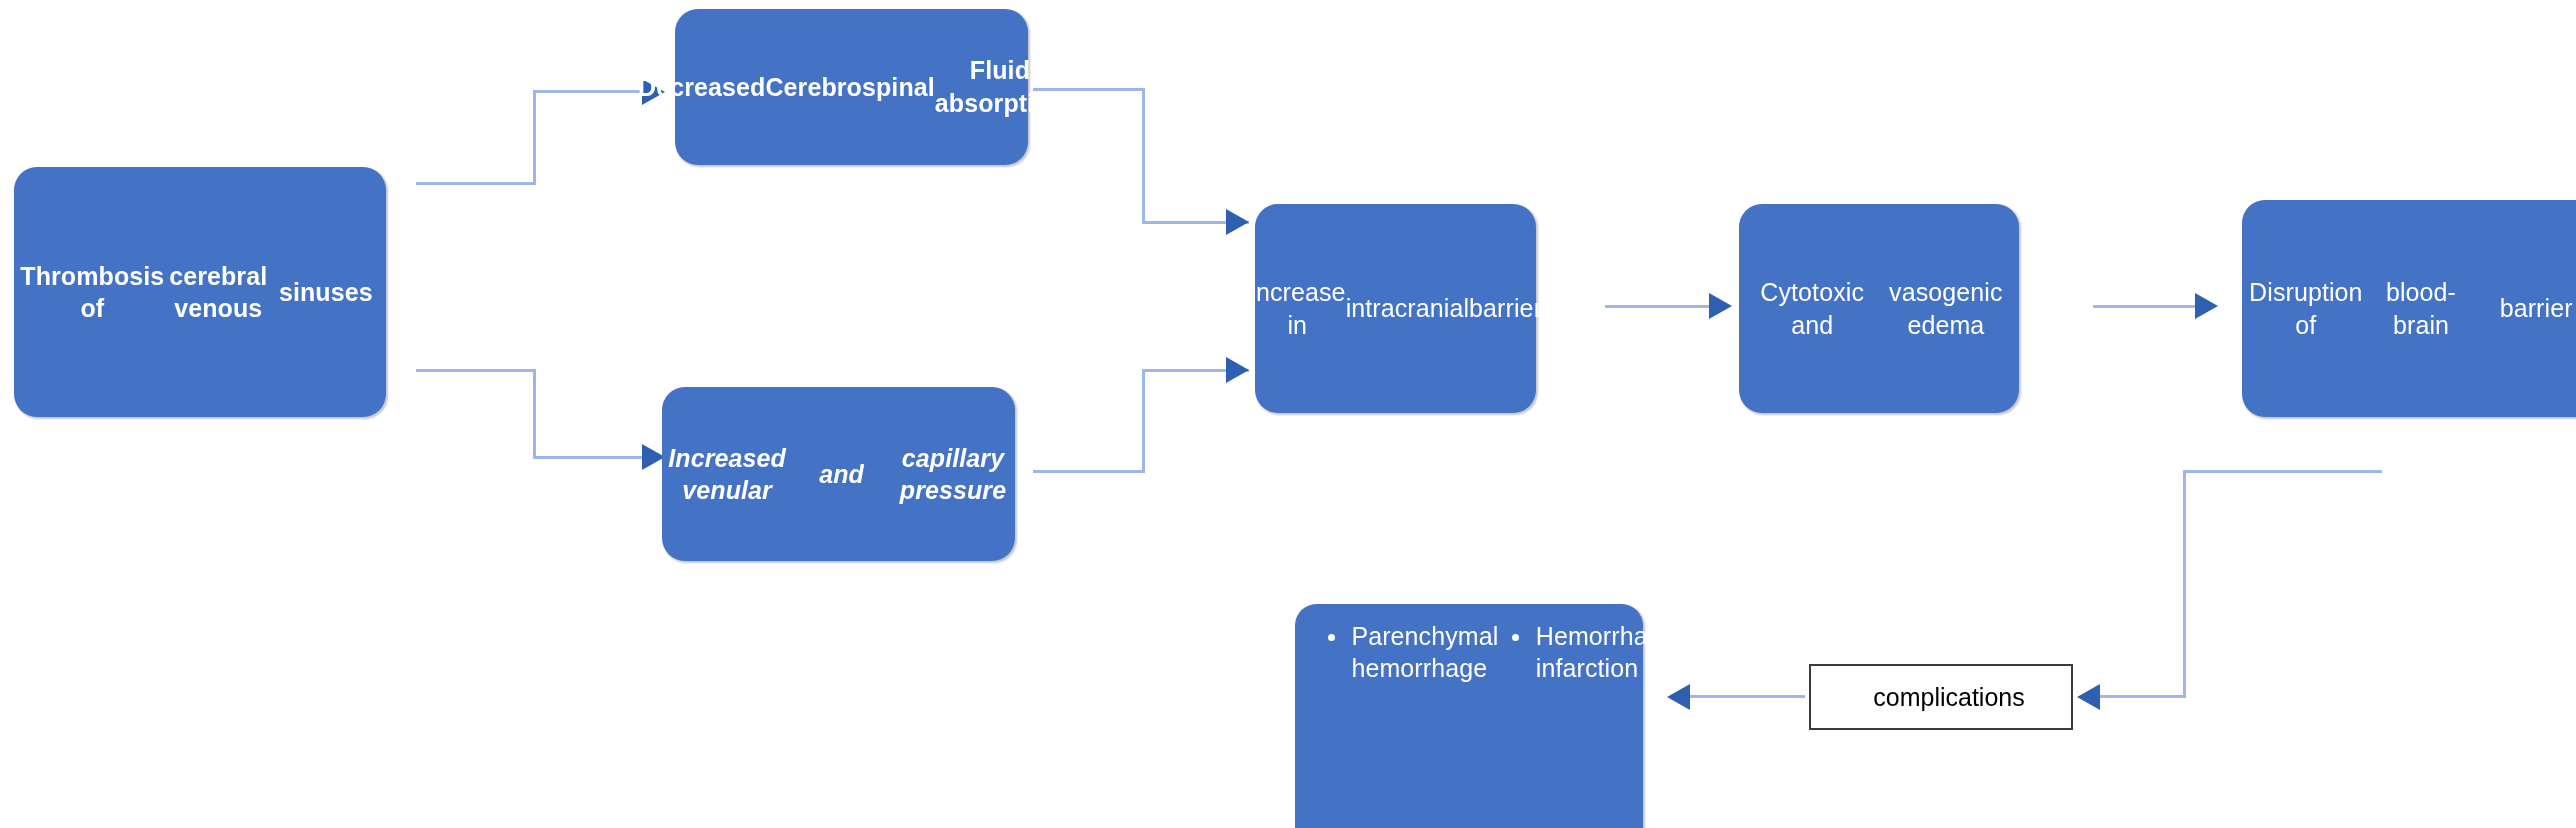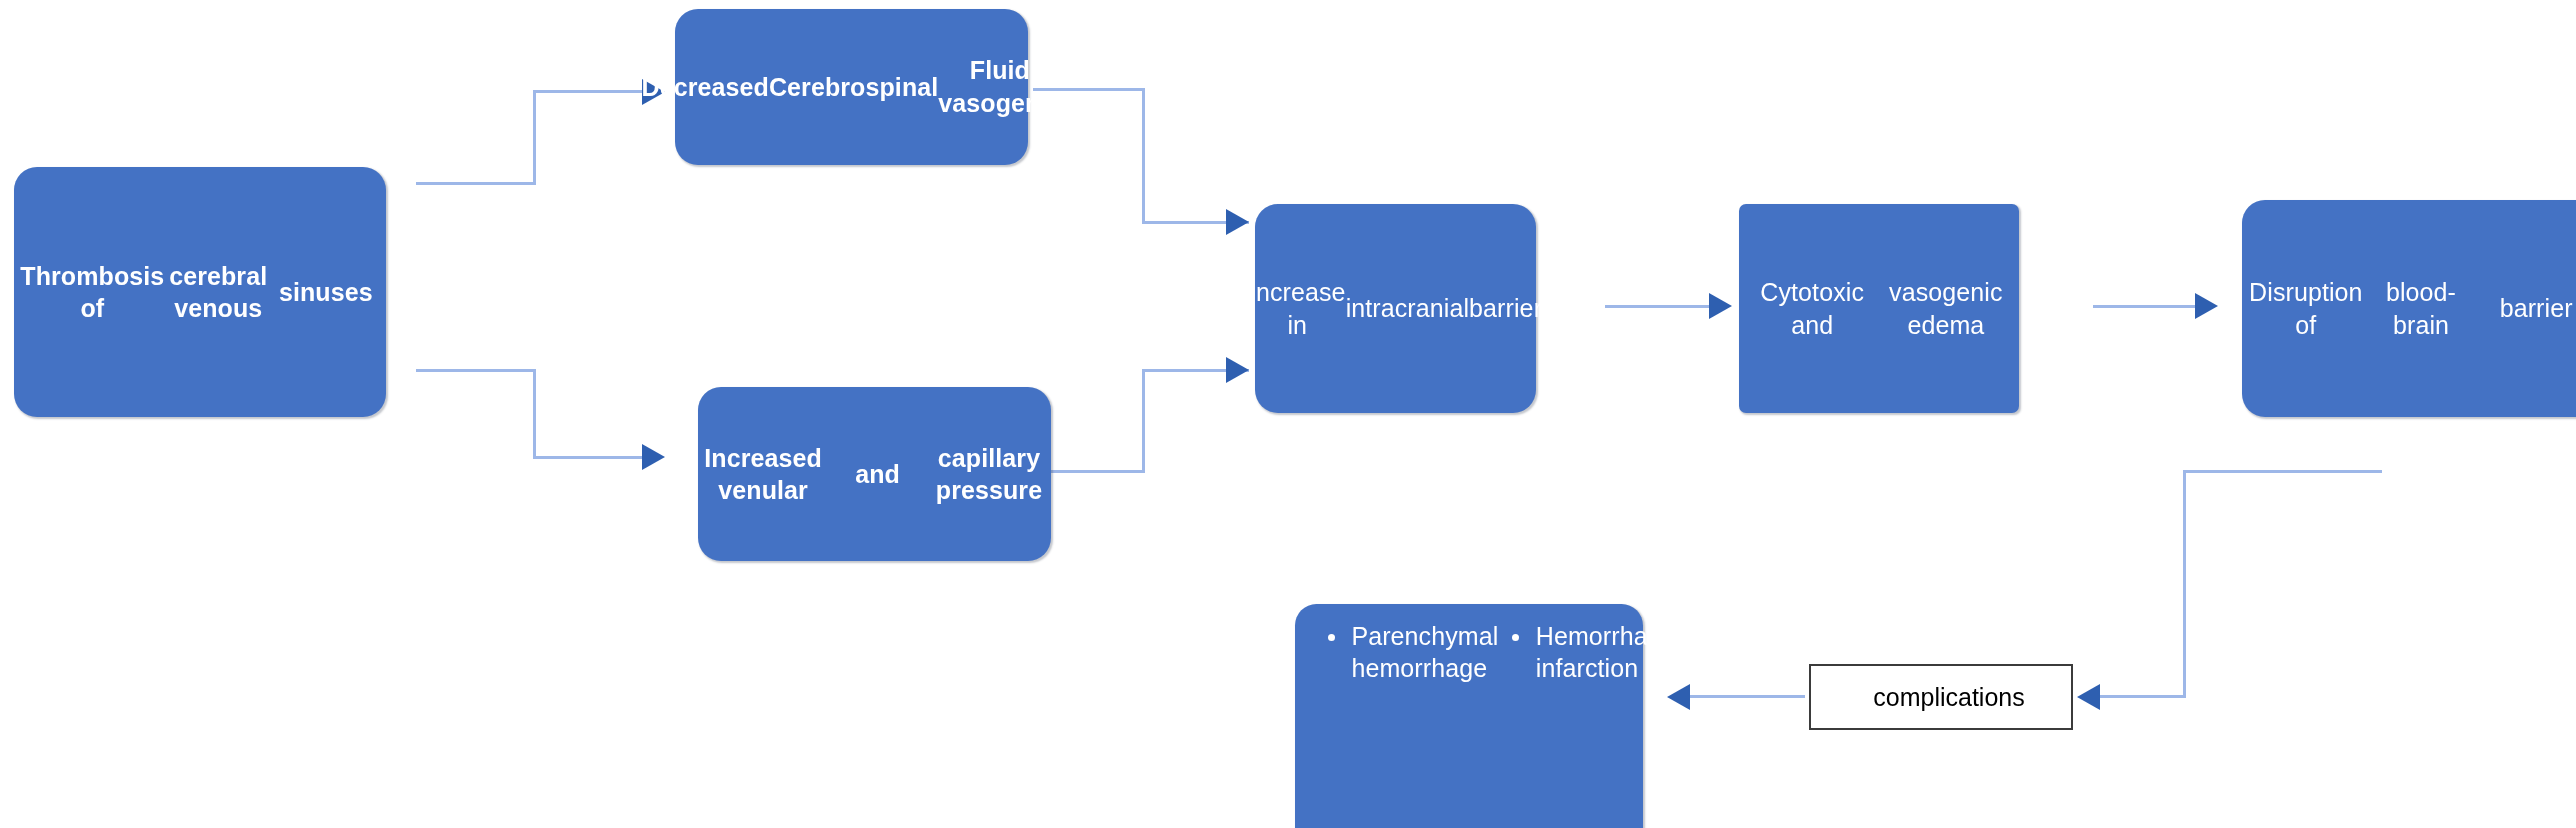--- a/index.html
+++ b/index.html
@@ -31,23 +31,23 @@
     line-height: 1.30;
     letter-spacing: 0.1px;
     box-shadow: 1.3px 1.9px 1.9px rgba(60,70,90,0.30);
     padding: 3.8px 6.3px;
   }
   .node .line { display: block; width: 100%; }
 
   
   #node-thrombosis   { left: 14px;   top: 167px;  width: 372px;  height: 250px;  font-size: 25px; }
   #node-csf          { left: 675px; top: 8.8px;   width: 353px;  height: 156px;  font-size: 25px; }
-  #node-venular      { left: 698px; top: 387px;  width: 353px;  height: 174px;  font-size: 25px; }
+  #node-venular      { left: 662px; top: 387px;  width: 353px;  height: 174px;  font-size: 25px; font-style: italic; }
   #node-icp          { left: 1255px; top: 204px;  width: 281px;  height: 209px;  font-size: 25px; font-weight: 400; }
-  #node-edema        { left: 1739px; top: 204px;  width: 280px;  height: 209px;  font-size: 25px; font-weight: 400; border-radius: 7px; }
+  #node-edema        { left: 1739px; top: 204px;  width: 280px;  height: 209px;  font-size: 25px; font-weight: 400; }
   #node-bbb          { left: 2242px; top: 200px;  width: 358px;  height: 217px;  font-size: 25px; font-weight: 400; }
 
   
   #node-outcomes {
     left: 1295px; top: 604px; width: 348px; height: 252px;
     border-radius: 21.4px;
     font-size: 25px; font-weight: 400;
     justify-content: flex-start;
     align-items: stretch;
     text-align: left;
@@ -142,21 +142,21 @@
 
   <div class="node" id="node-thrombosis">
     <span class="line">Thrombosis of</span>
     <span class="line">cerebral venous</span>
     <span class="line">sinuses</span>
   </div>
 
   <div class="node" id="node-csf">
     <span class="line">Decreased</span>
     <span class="line">Cerebrospinal</span>
-    <span class="line">Fluid vasogenic</span>
+    <span class="line">Fluid absorption</span>
   </div>
 
   <div class="node" id="node-venular">
     <span class="line">Increased venular</span>
     <span class="line">and</span>
     <span class="line">capillary pressure</span>
   </div>
 
   <div class="node" id="node-icp">
     <span class="line">Increase in</span>

